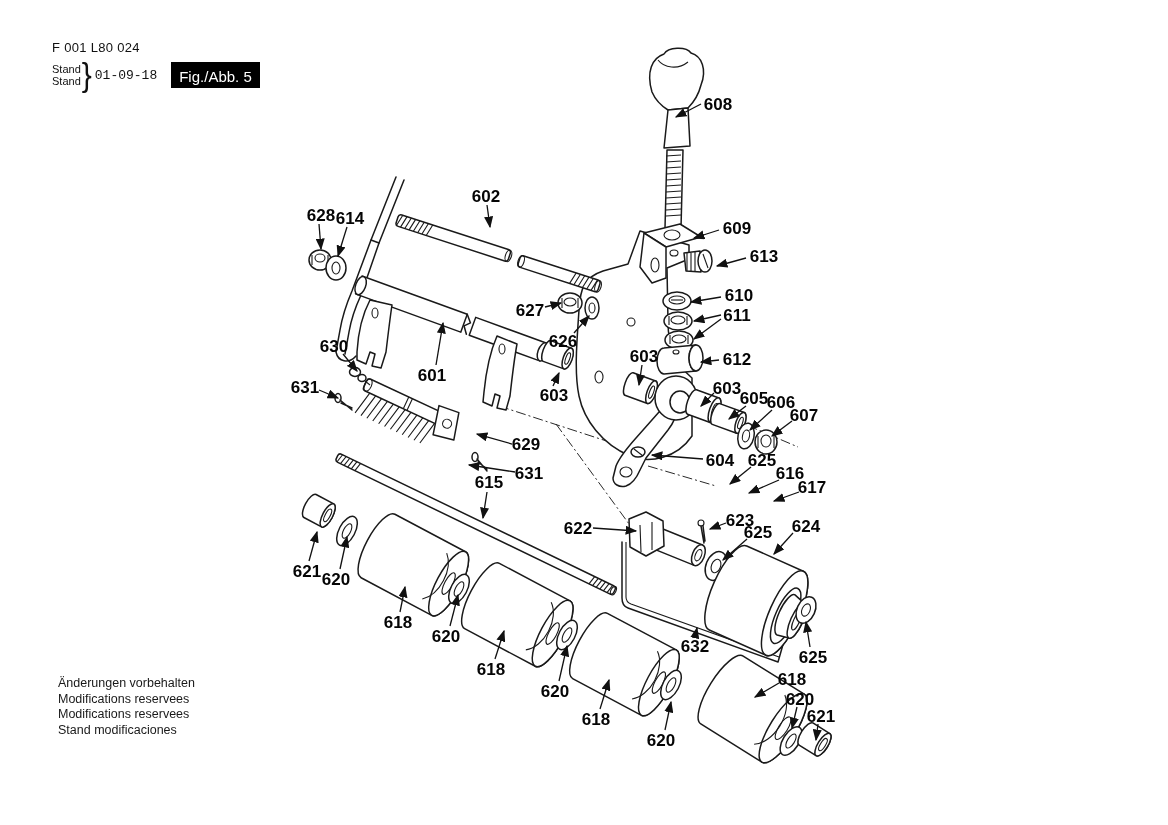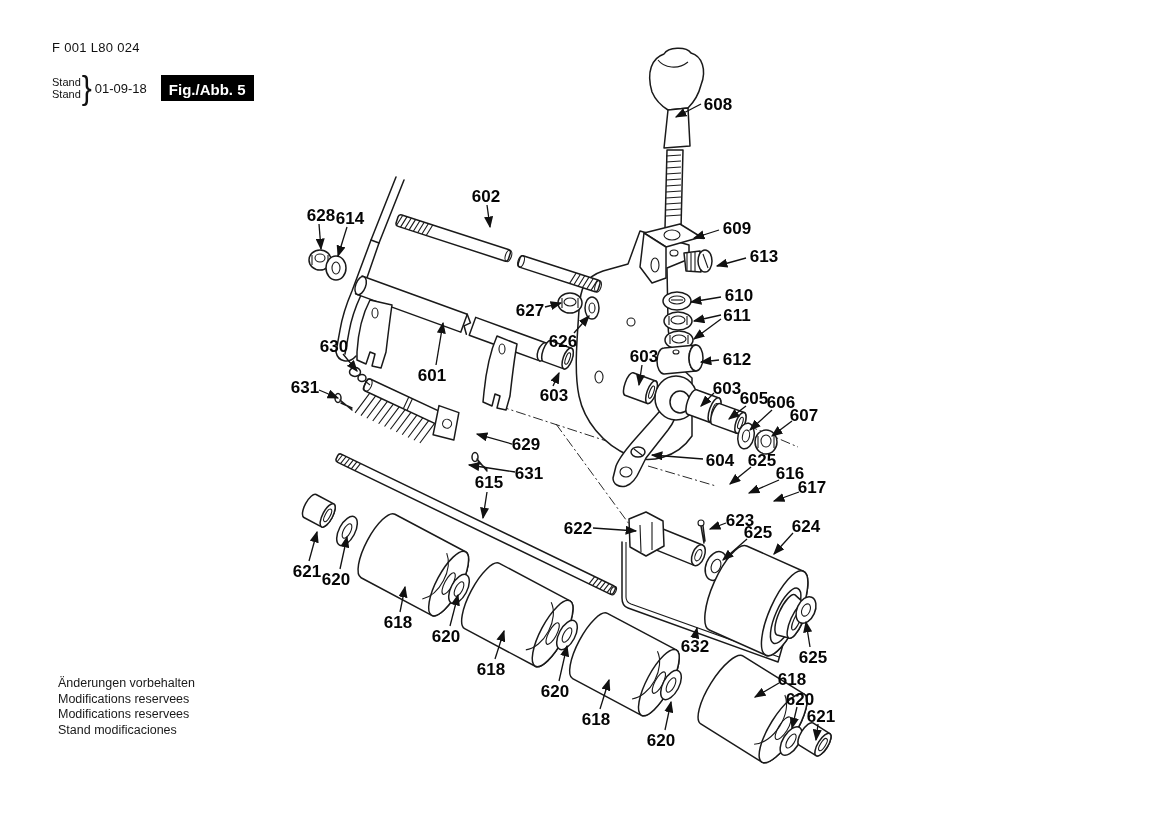--- a/index.html
+++ b/index.html
@@ -1,24 +1,24 @@
 <!DOCTYPE html>
 <html><head>
 <meta charset="utf-8">
 <style>
   html,body{margin:0;padding:0;background:#fff;}
   body{width:1168px;height:825px;position:relative;overflow:hidden;
        font-family:"Liberation Sans", sans-serif;color:#111;}
   .hdr{position:absolute;left:52px;top:40px;z-index:5;}
   .doc{font-size:13px;letter-spacing:.3px;}
-  .issue-row{display:flex;align-items:center;margin-top:16px;}
+  .issue-row{display:flex;align-items:center;margin-top:3px;}
   .si{font-size:11px;line-height:12px;}
   .brace{font-size:30px;font-weight:300;margin:0 3px 0 1px;transform:scaleY(1.1);}
-  .date{font-size:13px;}
-  .figbox{background:#000;color:#fff;font-weight:bold;font-size:15px;
+  .date{font-size:13px;font-family:Liberation Mono, monospace;}
+  .figbox{background:#000;color:#fff;font-weight:normal;font-size:15px;
           padding:6px 8px 3px 8px;margin-left:14px;}
   .ftr{position:absolute;left:58px;top:676px;z-index:5;font-size:12.5px;line-height:15.5px;color:#191919;}
   svg{position:absolute;left:0;top:0;}
   .p{stroke:#1a1a1a;stroke-width:1.5;fill:#fff;stroke-linejoin:round;stroke-linecap:round;}
   .ln{stroke:#1a1a1a;stroke-width:1.5;fill:none;stroke-linejoin:round;stroke-linecap:round;}
   .tn{stroke:#1a1a1a;stroke-width:1.1;fill:none;}
   .cl{stroke:#2a2a2a;stroke-width:1;fill:none;stroke-dasharray:10 3 2 3;}
   .leader{stroke:#111;stroke-width:1.3;fill:none;}
   .ref{font-family:"Liberation Sans", sans-serif;font-size:17px;font-weight:bold;fill:#050505;text-anchor:middle;}
 </style>

